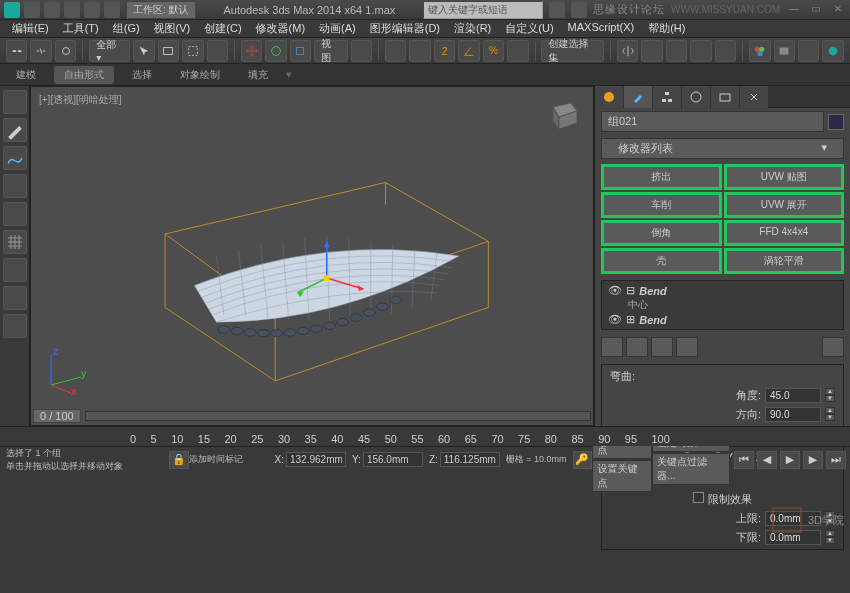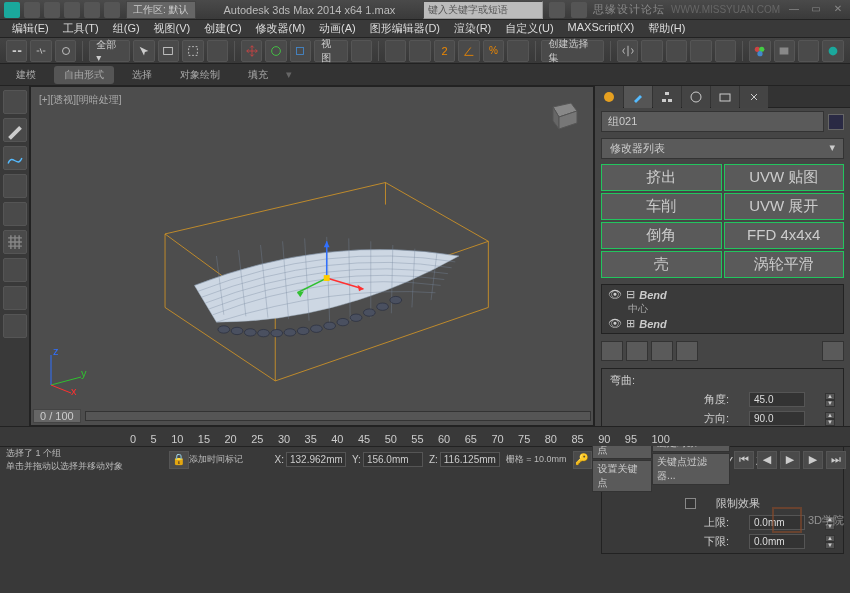--- a/index.html
+++ b/index.html
@@ -33,32 +33,32 @@
 .vp-slider{position:absolute;bottom:2px;left:2px;right:2px;height:14px;display:flex;align-items:center;gap:4px}
 .vp-cube{position:absolute;top:8px;right:10px;width:40px;height:40px}
 .vp-axes{position:absolute;bottom:30px;left:10px}
 .rpanel{width:256px;background:#454545;border-left:1px solid #222;display:flex;flex-direction:column}
 .rp-tabs{height:22px;background:#333;display:flex;gap:1px;border-bottom:1px solid #222}
 .rp-tab{width:28px;height:22px;background:#444;display:flex;align-items:center;justify-content:center}
 .rp-tab.active{background:#555}
 .rp-row{padding:3px 6px;display:flex;align-items:center;gap:4px}
 .rp-name{flex:1;background:#5a5a5a;border:1px solid #333;padding:2px 6px;font-size:11px}
 .rp-color{width:16px;height:16px;background:#2a2a44;border:1px solid #666}
-.rp-dd{flex:1;background:#5a5a5a;border:1px solid #333;padding:2px 8px;font-size:11px;color:#ccc}
+.rp-dd{flex:1;background:#5a5a5a;border:1px solid #333;padding:2px 16px;font-size:11px;color:#ccc}
 .rp-grid{display:grid;grid-template-columns:1fr 1fr;gap:2px;padding:2px 6px}
-.rp-btn{background:#5a5a5a;border:1px solid #22c55e;padding:3px 4px;text-align:center;font-size:15px}
+.rp-btn{background:#5a5a5a;border:3px solid #22c55e;padding:3px 4px;text-align:center;font-size:10px}
 .rp-stack{margin:4px 6px;background:#3a3a3a;border:1px solid #222;height:88px;font-size:10px;padding:2px}
 .stk-item{padding:1px 4px;display:flex;align-items:center;gap:4px}
 .stk-sub{padding-left:24px;color:#aaa;font-size:10px}
 .rp-stackbtns{display:flex;gap:3px;padding:3px 6px}
 .sb{width:22px;height:20px;background:#5a5a5a;border:1px solid #333}
 .rp-rollout{margin:4px 6px;border:1px solid #222}
 .ro-head{background:#444;padding:2px 6px;font-size:11px;text-align:center;border-bottom:1px solid #222}
 .ro-body{padding:4px 8px;display:flex;flex-direction:column;gap:4px;font-size:11px}
-.ro-line{display:flex;align-items:center;justify-content:flex-end;gap:20px}
+.ro-line{display:flex;justify-content:flex-end;gap:4px}
 .spinner{background:#333;border:1px solid #555;padding:1px 4px;width:56px;font-size:10px;text-align:left;color:#ddd}
 .spn-btns{display:flex;flex-direction:column}
 .spn-btns div{width:10px;height:7px;background:#555;border:1px solid #333;font-size:6px;line-height:5px;text-align:center}
 .radios{display:flex;gap:10px;justify-content:center;padding:2px 0}
 .radio{display:flex;align-items:center;gap:3px}
 .rdot{width:10px;height:10px;border:1px solid #888;border-radius:50%;background:#333}
 .rdot.on::after{content:"";display:block;width:4px;height:4px;background:#ddd;border-radius:50%;margin:2px}
 .chk{width:11px;height:11px;border:1px solid #888;background:#333}
 .timeline{height:20px;background:#393939;border-top:1px solid #222;position:relative}
 .tl-ticks{position:absolute;top:6px;left:130px;right:180px;height:14px;display:flex;justify-content:space-between;font-size:9px;color:#888}

